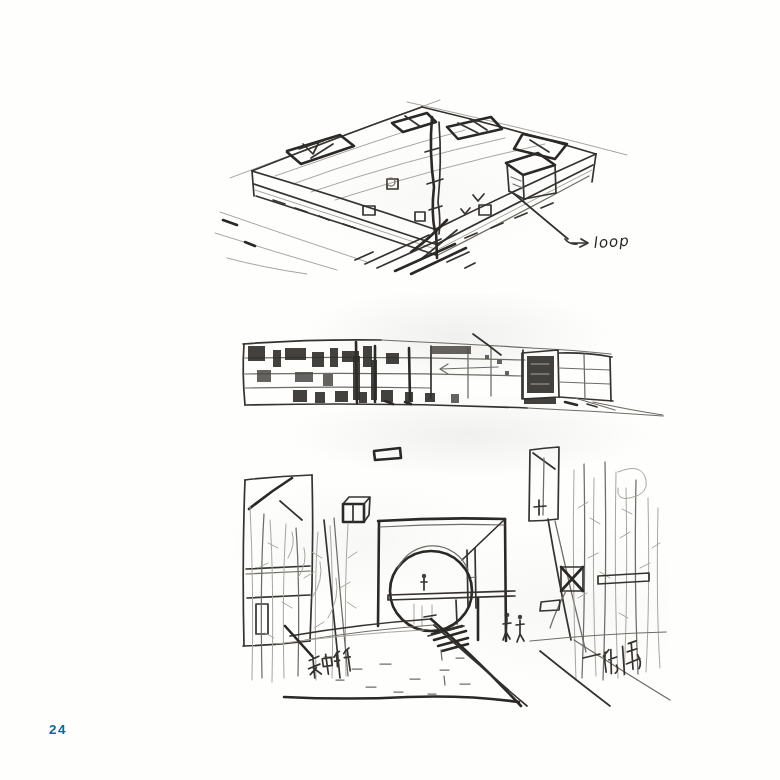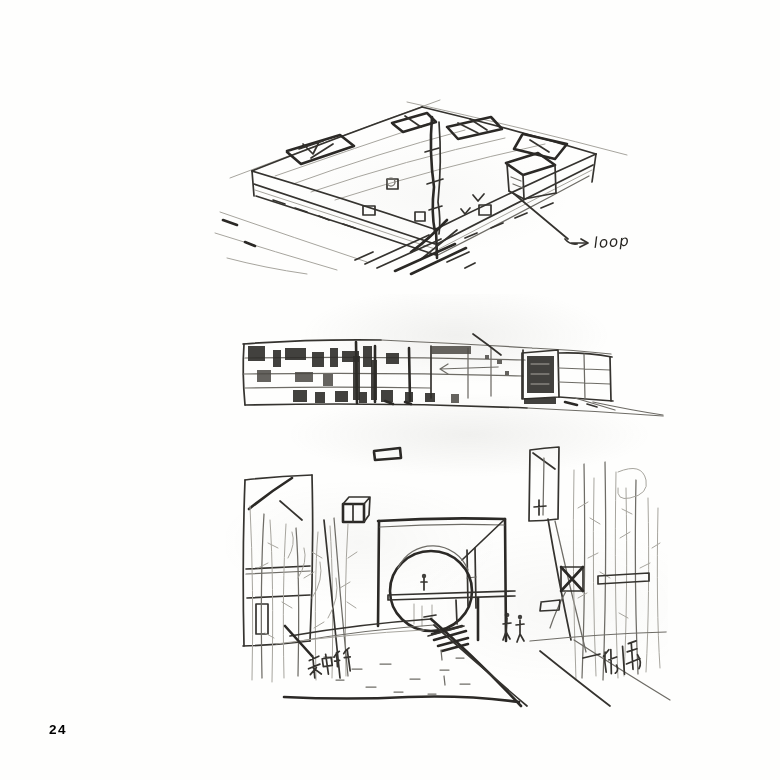--- a/index.html
+++ b/index.html
@@ -38,21 +38,21 @@
   .f1{fill:#2e2c29;stroke:none;opacity:.9;}
   .f2{fill:#4a4843;stroke:none;opacity:.85;}
 
   .loop-label{
     font-family:"DejaVu Sans", sans-serif;
     font-style:italic;font-size:15px;fill:#262420;letter-spacing:1px;
   }
 
   .page-number{
     position:absolute;left:49px;top:722px;
-    font-size:13.5px;font-weight:bold;color:#000000;letter-spacing:1.5px;
+    font-size:13.5px;font-weight:bold;color:#0369a1;letter-spacing:1.5px;
   }
 </style>
 </head>
 <body>
 
 <div class="page">
 
   <div class="wash"></div>
   <div class="wash-top"></div>
 

